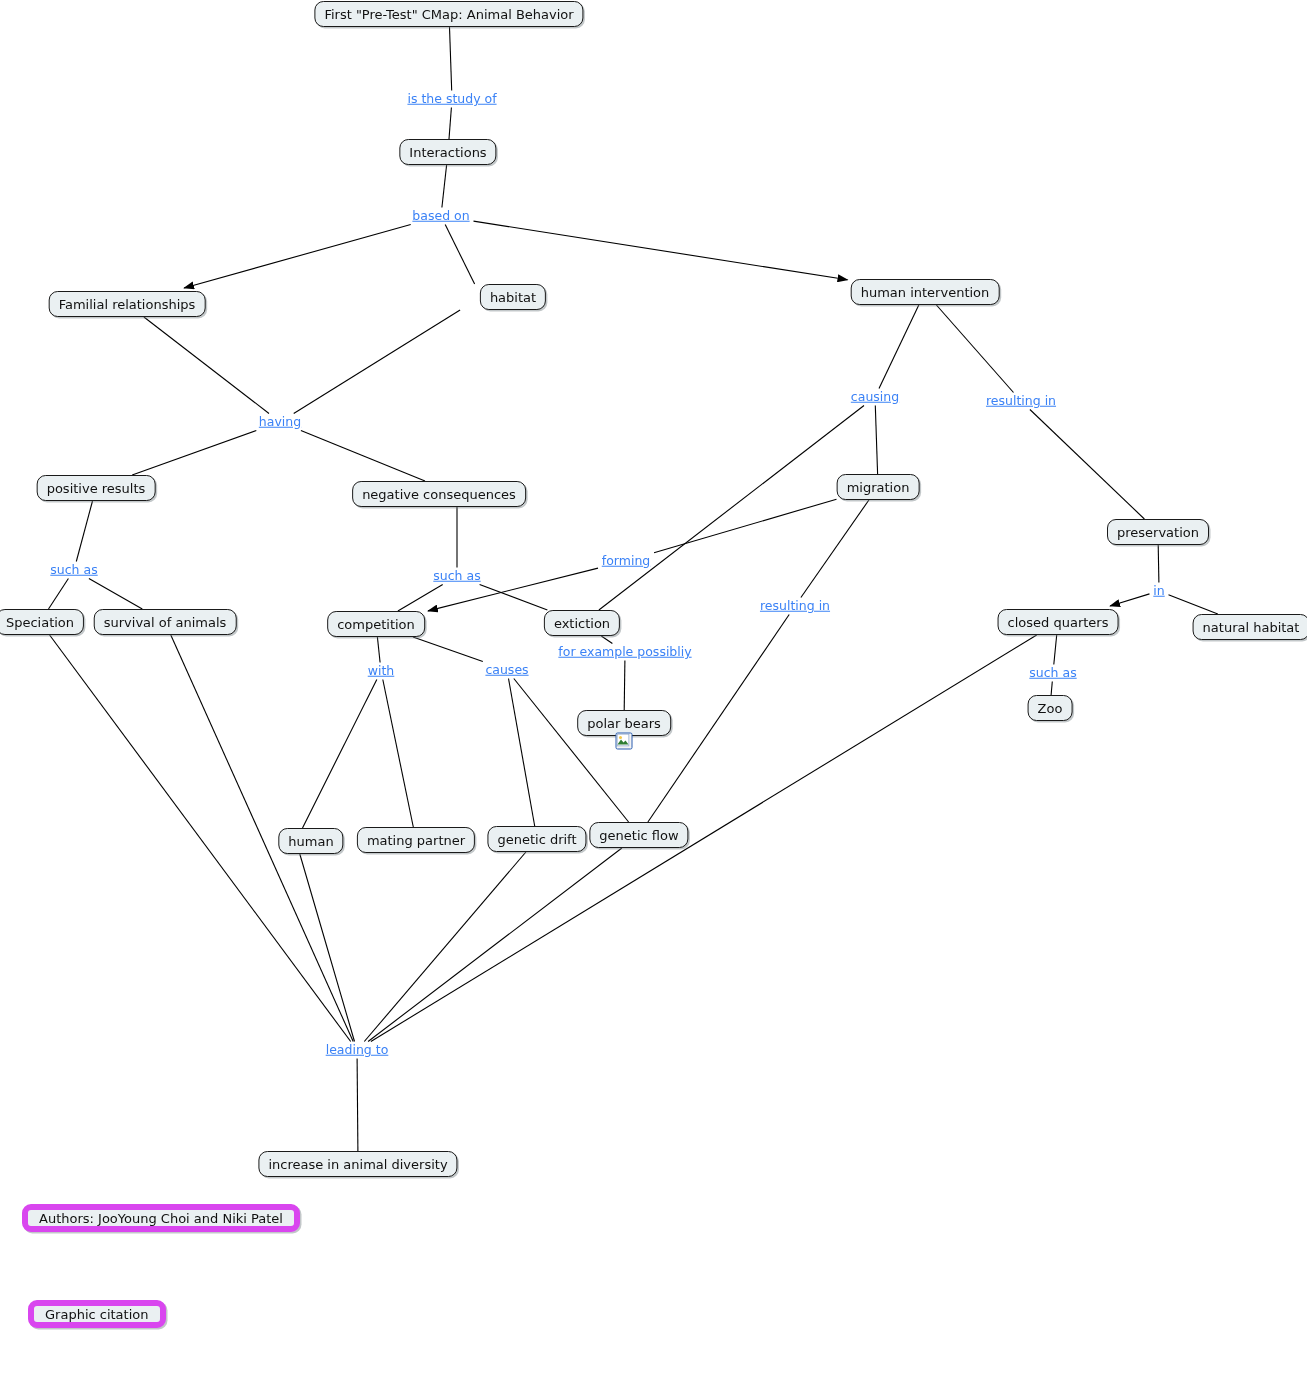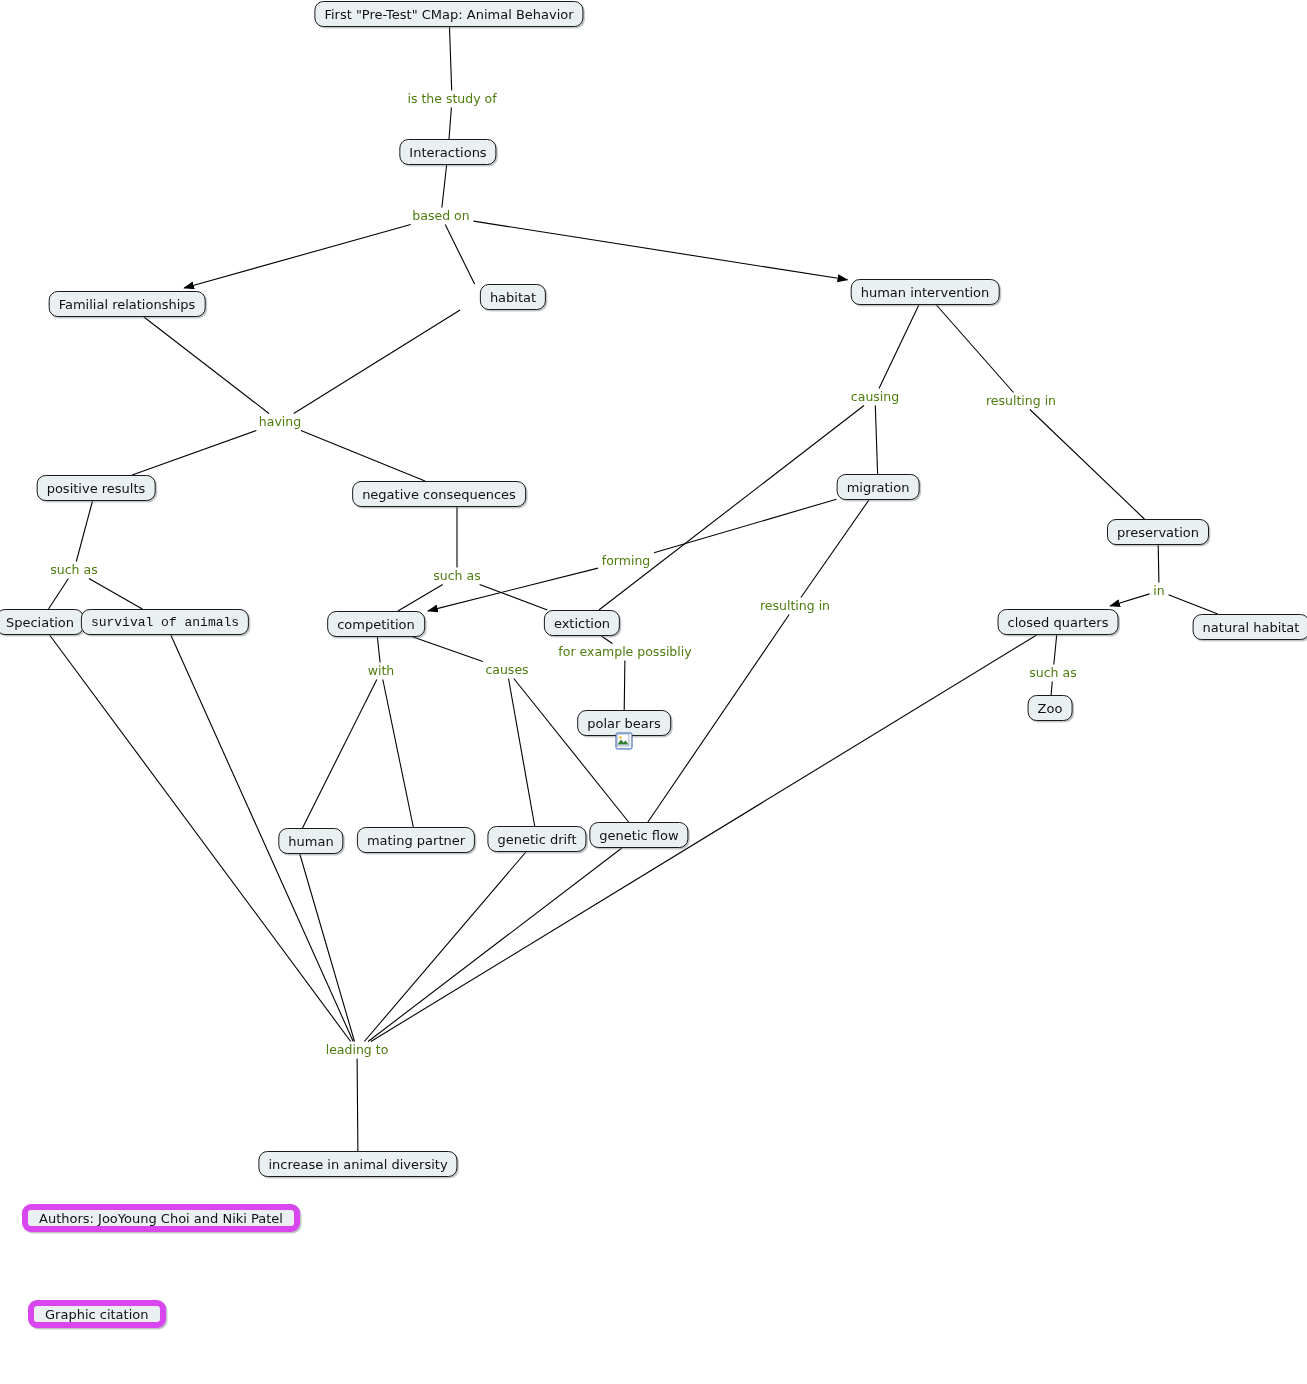--- a/index.html
+++ b/index.html
@@ -40,26 +40,27 @@
     align-items: center;
     justify-content: center;
     padding: 0 9px;
     height: 26px;
     box-shadow: 1.5px 1.5px 0 rgba(120,130,135,0.45);
     transform: translate(-50%, -50%);
   }
   .link-label {
     position: absolute;
     background: transparent;
-    color: #4d7c0f;
+    color: #3b82f6;
     font-size: 12.5px;
     line-height: 1;
     white-space: nowrap;
     transform: translate(-50%, -50%);
     padding: 1px 3px;
+    text-decoration: underline;
   }
   .media-badge {
     position: absolute;
     width: 15px;
     height: 15px;
     border: 1px solid #2a5db0;
     border-radius: 2px;
     background: #f4f4f4;
     transform: translate(-50%, -50%);
     overflow: hidden;
@@ -166,21 +167,21 @@
       </div>
       <div class="node" style="left: 878px; top: 487px; text-align: center;">
         <span>migration</span>
       </div>
       <div class="node" style="left: 1158px; top: 532px;">
         <span>preservation</span>
       </div>
       <div class="node" style="left: 40px; top: 622px;">
         <span>Speciation</span>
       </div>
-      <div class="node" style="left: 165px; top: 622px; font-family: Liberation Mono, monospace;">
+      <div class="node" style="left: 165px; top: 622px;">
         <span>survival of animals</span>
       </div>
       <div class="node" style="left: 376px; top: 624px;">
         <span>competition</span>
       </div>
       <div class="node" style="left: 582px; top: 623px;">
         <span>extiction</span>
       </div>
       <div class="node" style="left: 1058px; top: 622px;">
         <span>closed quarters</span>

